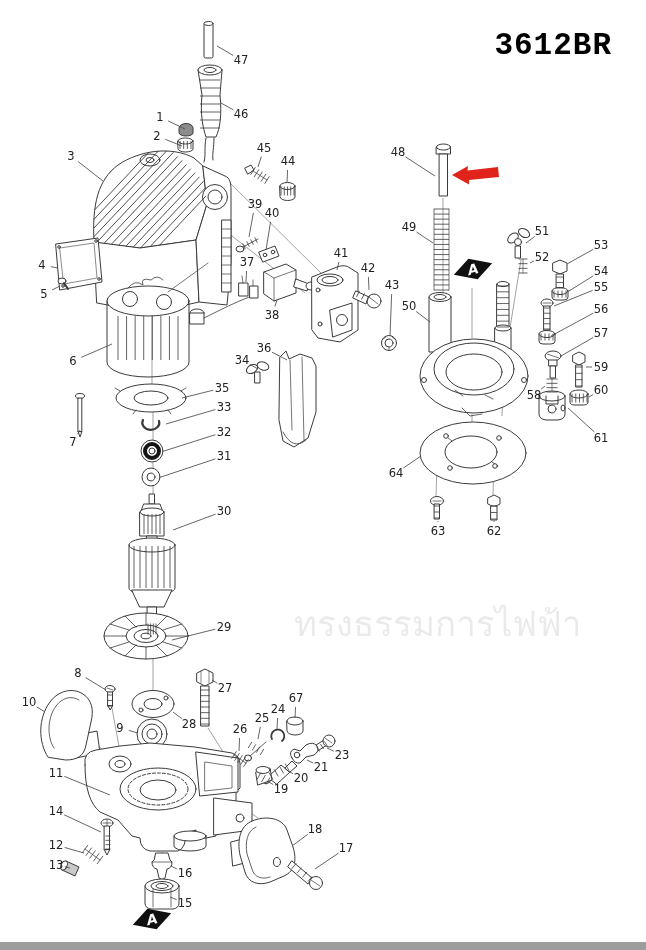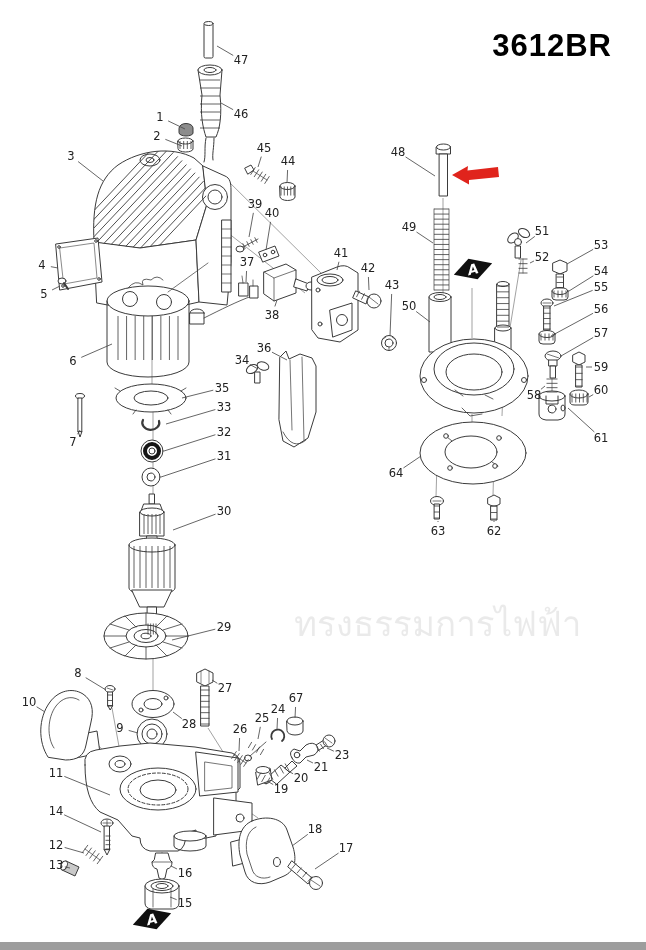--- a/index.html
+++ b/index.html
@@ -1,21 +1,21 @@
 <!DOCTYPE html>
 <html><head>
 <meta charset="utf-8">
 <style>
   html,body{margin:0;padding:0;}
   body{width:646px;height:950px;background:#ffffff;position:relative;overflow:hidden;
        font-family:"DejaVu Sans",sans-serif;}
   .stage{position:absolute;inset:0;width:646px;height:950px;}
   svg{position:absolute;left:0;top:0;}
   .title{position:absolute;top:28px;right:34px;font-size:31px;font-weight:bold;
-         letter-spacing:1px;color:#000;font-family:Liberation Sans, sans-serif;}
+         letter-spacing:1px;color:#000;font-family:Liberation Mono, monospace;}
   .watermark{position:absolute;left:294px;top:596px;font-size:35px;color:#000;
              opacity:0.08;white-space:nowrap;pointer-events:none;}
   .bottombar{position:absolute;left:0;bottom:0;width:646px;height:8px;background:#9d9d9d;}
   #label-layer text{font-family:"DejaVu Sans",sans-serif;}
   #label-layer line{stroke:#4a4a4a;stroke-width:0.85;}
   .ax{stroke:#7a7a7a;stroke-width:0.7;fill:none;}
 </style>
 </head>
 <body>
 

